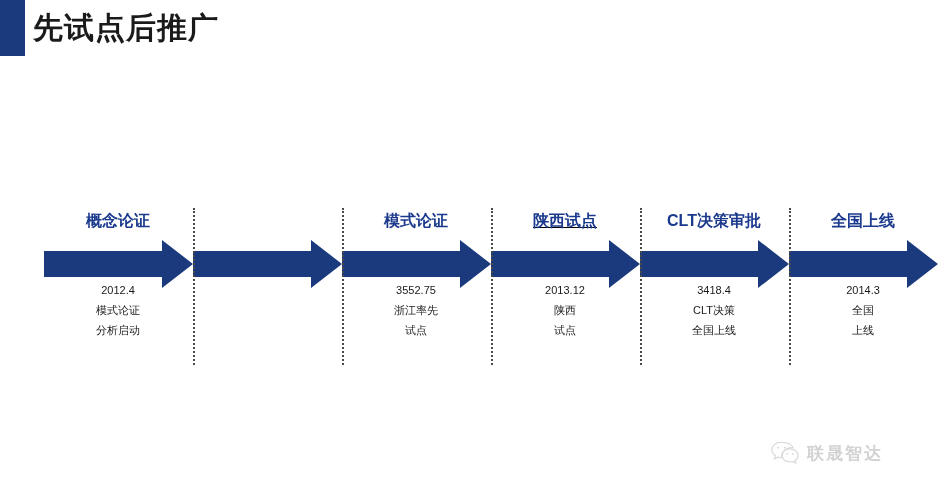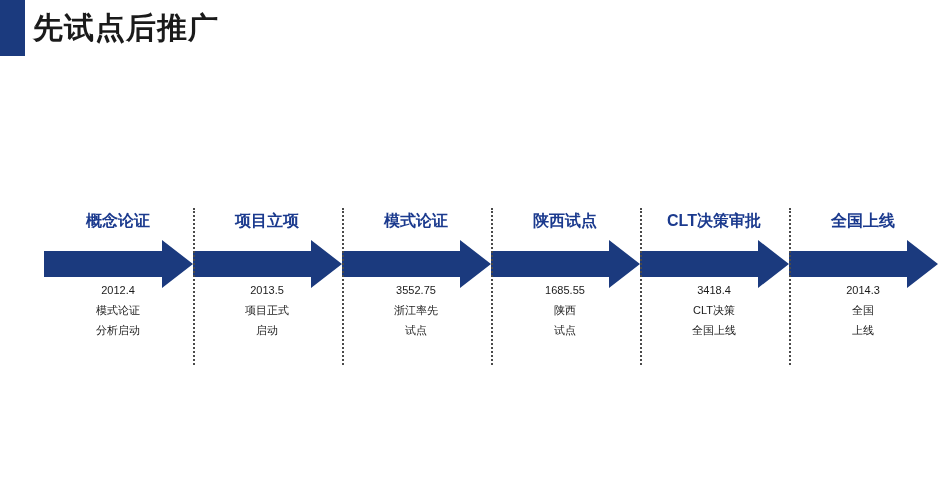--- a/index.html
+++ b/index.html
@@ -157,51 +157,58 @@
     <div class="divider" style="left:632px;"></div>
     <div class="divider" style="left:781px;"></div>
 
     <div class="stage" style="left:36px;">
       <div class="stage-header">概念论证</div>
       <div class="stage-body">2012.4
 模式论证
 分析启动</div>
     </div>
 
-    <div class="stage" style="left:185px;">
-      <div class="stage-header">项目立项</div>
-      <div class="stage-body">2013.5
-项目正式
-启动</div>
-    </div>
 
     <div class="stage" style="left:334px;">
       <div class="stage-header">模式论证</div>
       <div class="stage-body">3552.75
 浙江率先
 试点</div>
     </div>
 
-    <div class="stage" style="left:483px;">
+    <div class="stage" style="left:483px;text-decoration:underline;">
       <div class="stage-header">陕西试点</div>
-      <div class="stage-body">1685.55
+      <div class="stage-body">2013.12
 陕西
 试点</div>
     </div>
 
     <div class="stage" style="left:632px;">
       <div class="stage-header">CLT决策审批</div>
       <div class="stage-body">3418.4
 CLT决策
 全国上线</div>
     </div>
 
     <div class="stage" style="left:781px;">
       <div class="stage-header">全国上线</div>
       <div class="stage-body">2014.3
 全国
 上线</div>
     </div>
 
   </div>
 
+  <div id="footer-logo">
+    <span>
+      <svg id="wechat-icon" viewBox="0 0 40 34" xmlns="http://www.w3.org/2000/svg">
+        <path d="M15.5 2.5C8.3 2.5 2.5 7.1 2.5 12.8c0 3.2 1.9 6.1 4.8 8L6 24.8l4.4-2.3c1.6.5 3.3.8 5.1.8.5 0 1-.02 1.5-.07-.3-.9-.5-1.9-.5-2.9 0-5.9 5.7-10.6 12.7-10.6.5 0 .9.02 1.4.06C29.3 5.8 23.1 2.5 15.5 2.5z" fill="none" stroke="#d9d9d9" stroke-width="1.6"></path>
+        <circle cx="11" cy="10" r="1.4" fill="#d9d9d9"></circle>
+        <circle cx="20" cy="10" r="1.4" fill="#d9d9d9"></circle>
+        <path d="M37.5 20.2c0-4.8-4.9-8.7-10.9-8.7s-10.9 3.9-10.9 8.7 4.9 8.7 10.9 8.7c1.4 0 2.8-.2 4-.6l3.8 2-1.1-3.3c2.5-1.6 4.2-4 4.2-6.8z" fill="none" stroke="#d9d9d9" stroke-width="1.6"></path>
+        <circle cx="23" cy="18.2" r="1.2" fill="#d9d9d9"></circle>
+        <circle cx="30.5" cy="18.2" r="1.2" fill="#d9d9d9"></circle>
+      </svg>
+    </span>
+    <span id="footer-brand">联晟智达</span>
+  </div>
 
 </div>
 
 </body></html>

